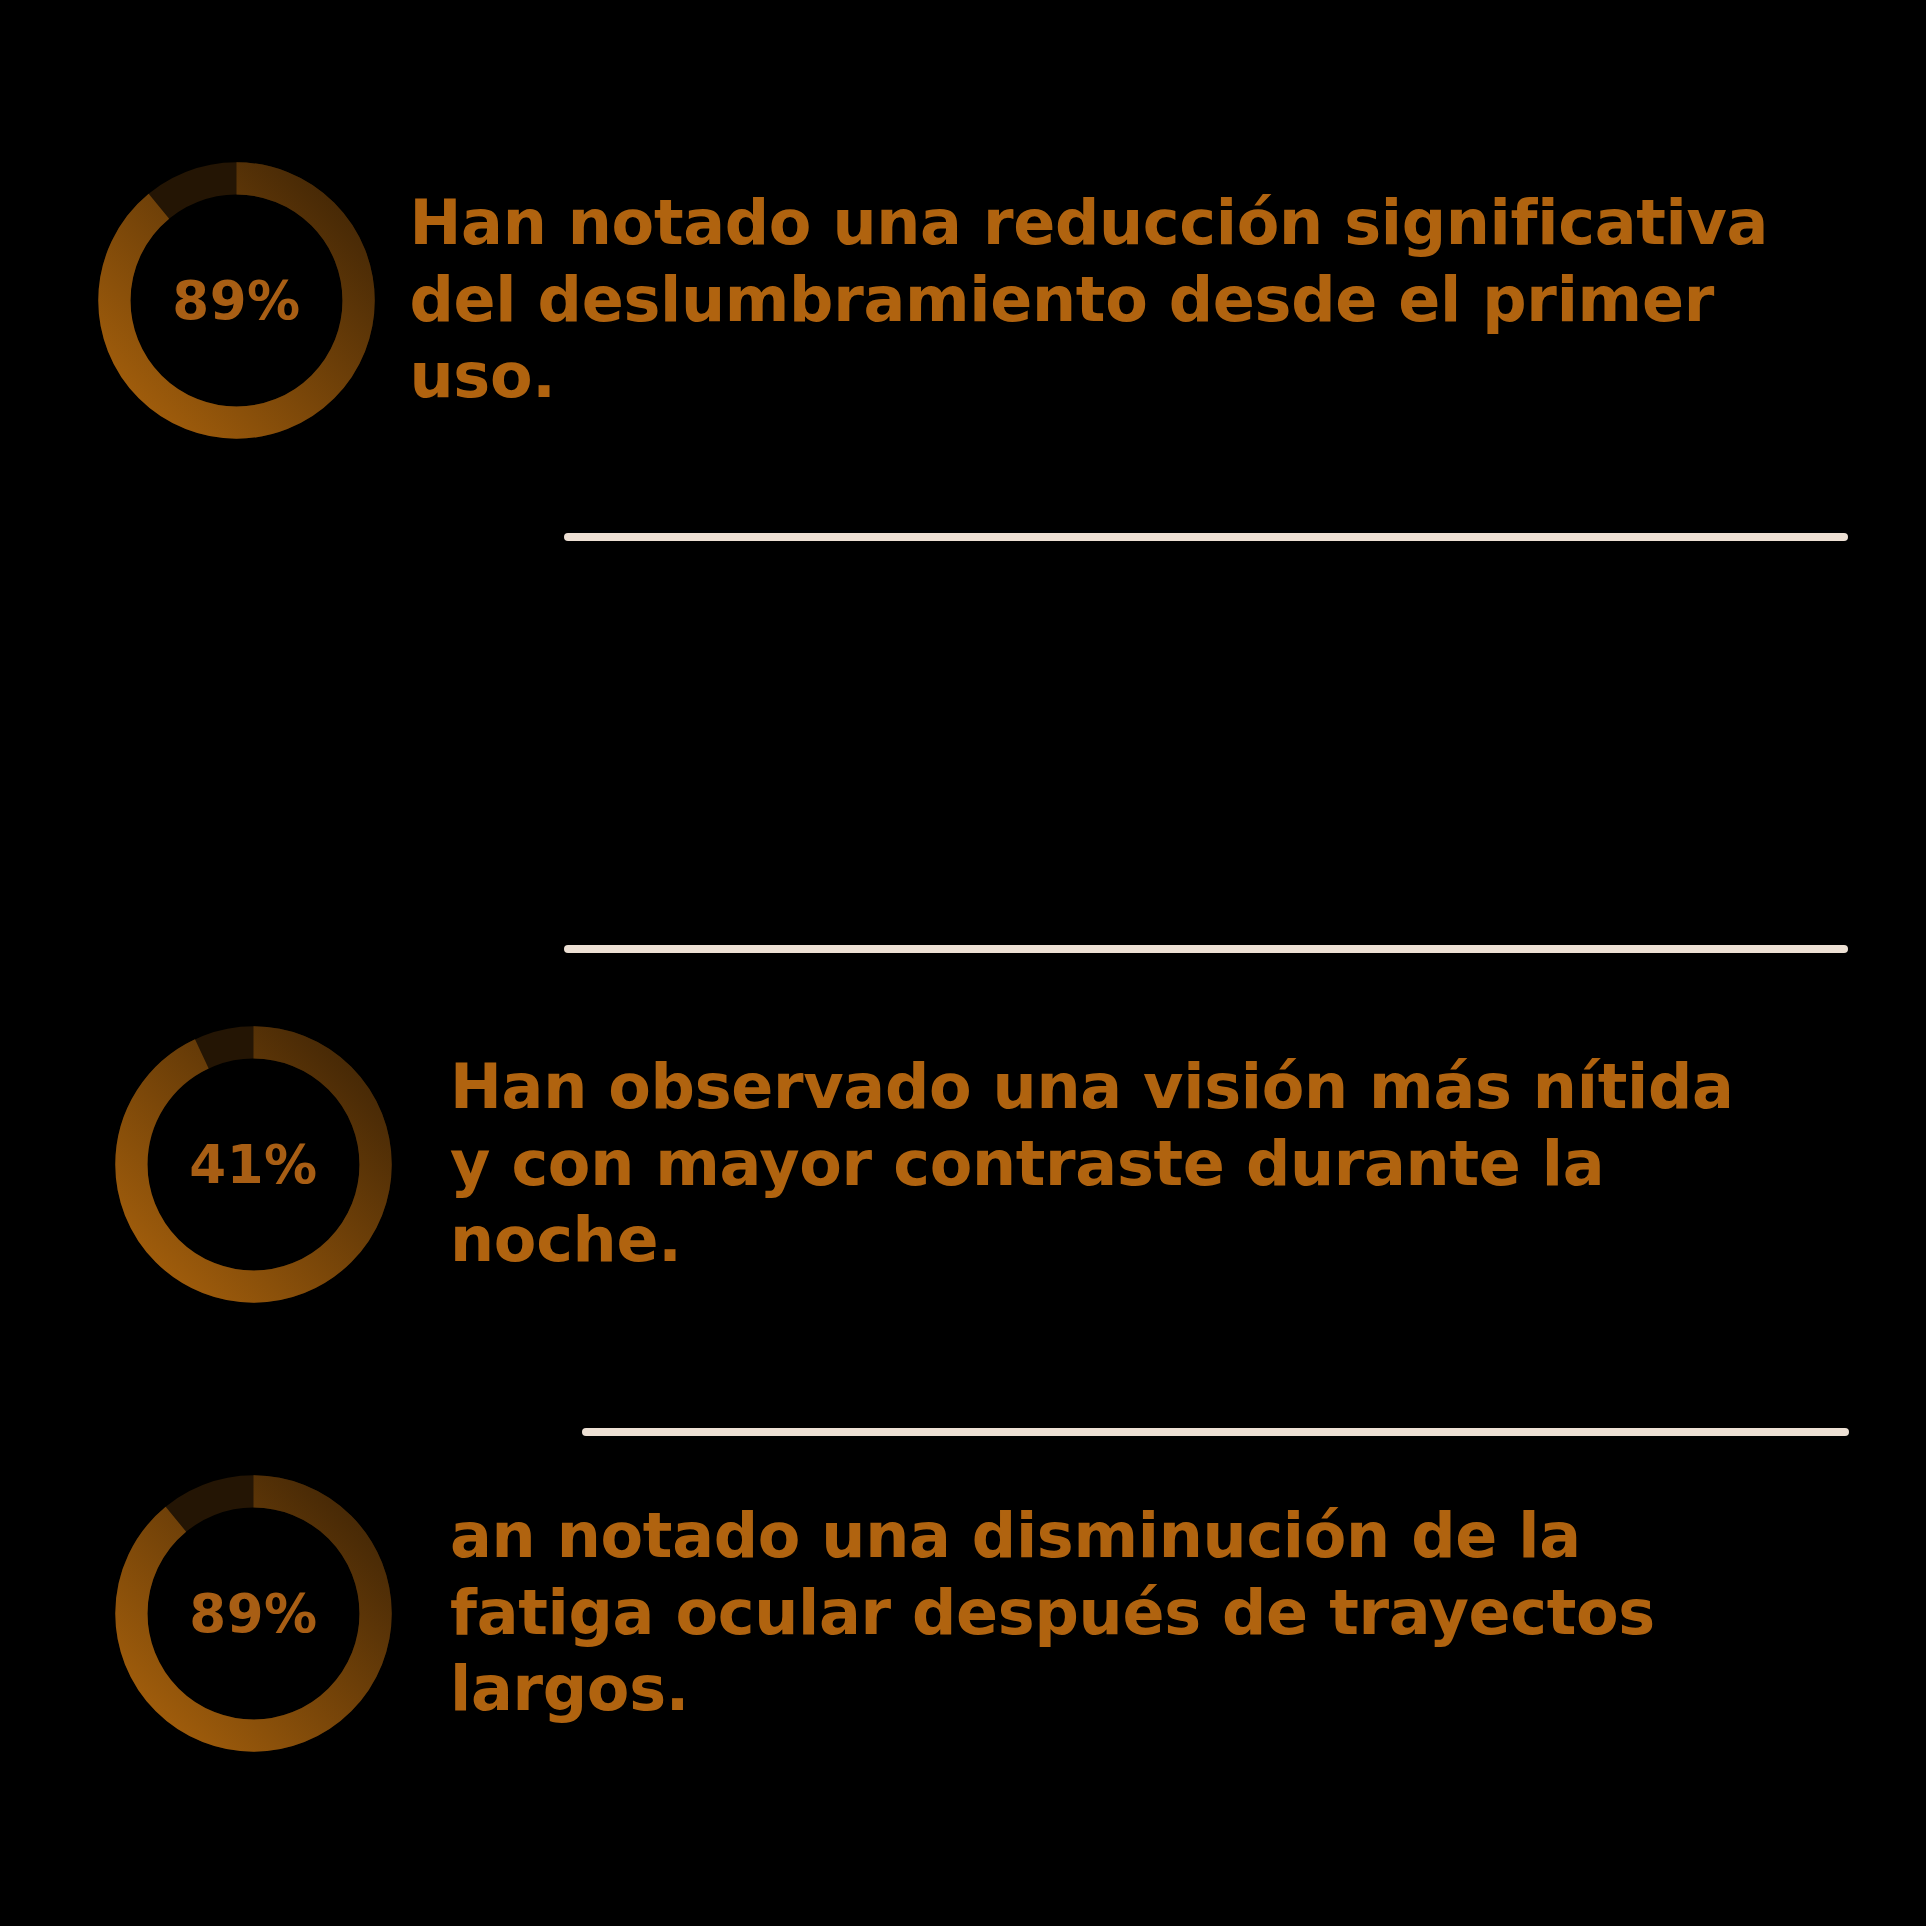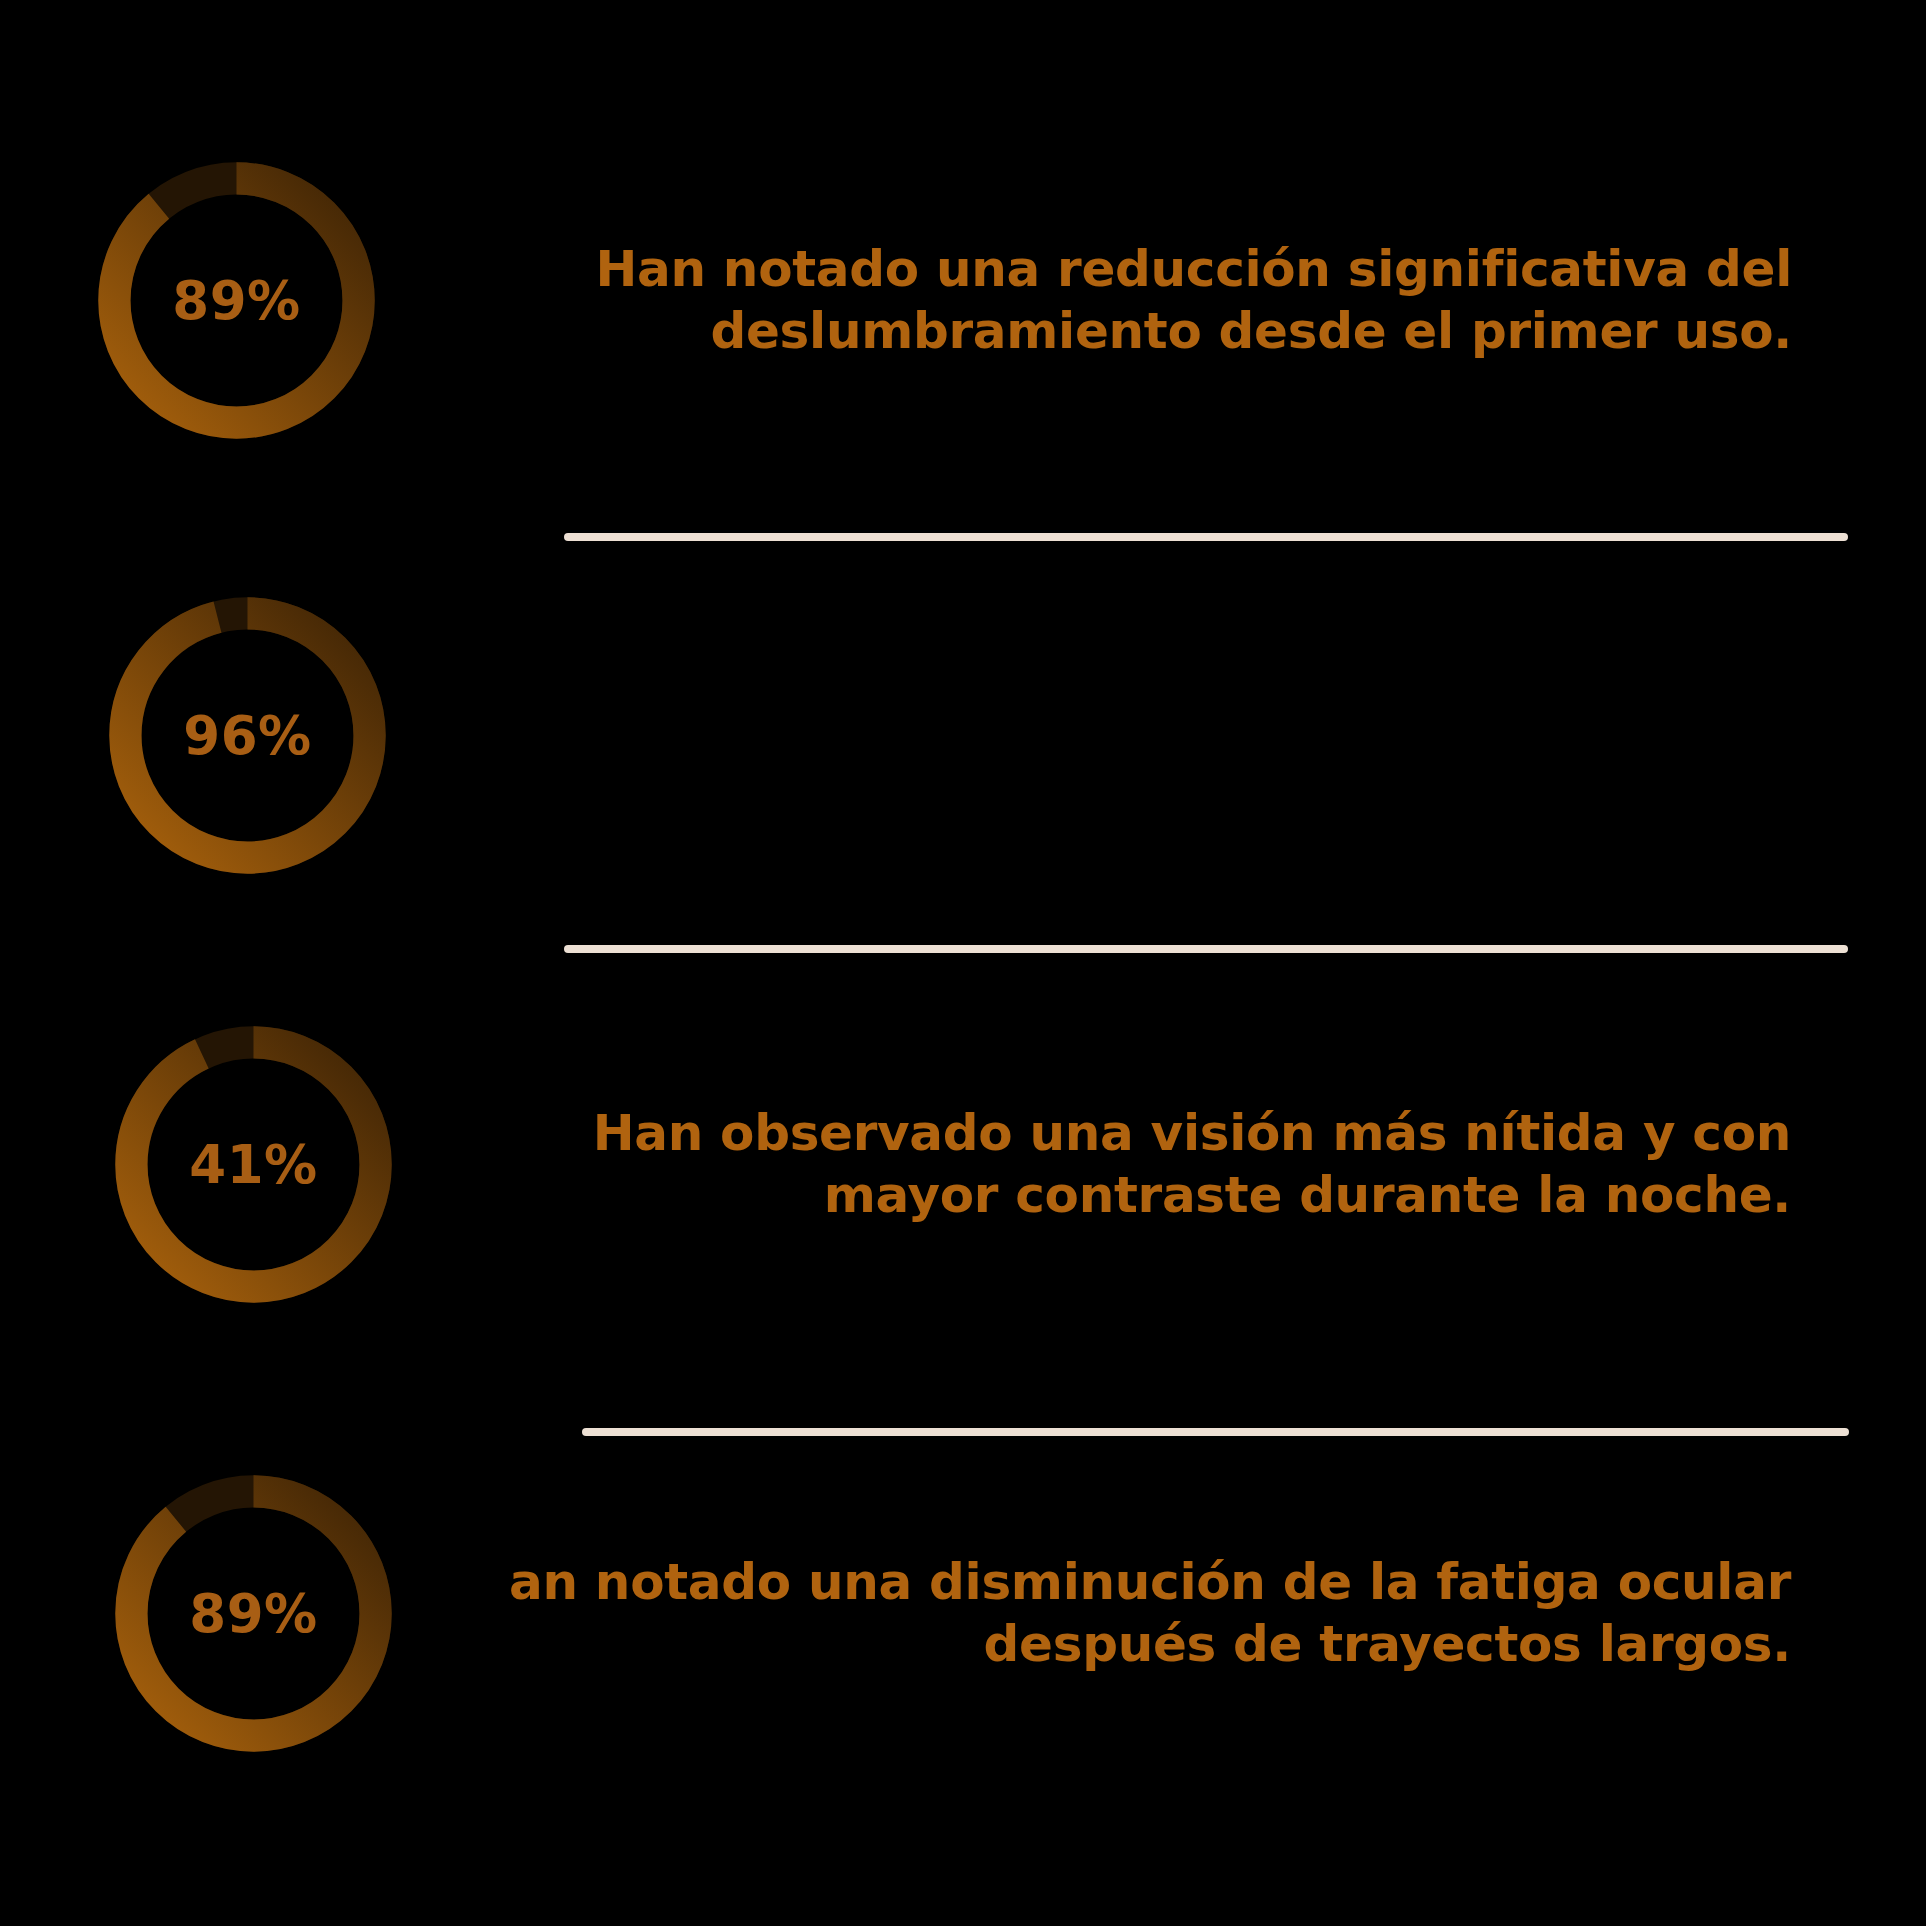--- a/index.html
+++ b/index.html
@@ -61,25 +61,24 @@
     letter-spacing: 0.6px;
   }
   .text-wrap {
     flex: 1;
     padding-left: 11.5px;
     padding-right: 69px;
   }
   .stat-text {
     font-family: "DejaVu Sans", sans-serif;
     font-weight: bold;
-    font-size: 50px;
+    font-size: 62px;
     line-height: 1.24;
     color: #b0630f;
     letter-spacing: -0.3px;
-    text-align: right;
   }
   .divider {
     position: absolute;
     height: 8px;
     background: #ede0d4;
     border-radius: 4px;
   }
   .d1 { left: 564px; width: 1284px; top: 533px; }
   .d2 { left: 564px; width: 1284px; top: 945px; }
   .d3 { left: 582px; width: 1267px; top: 1428px; }
@@ -113,35 +112,20 @@
       </div>
     </div>
     <div class="text-wrap">
       <div class="stat-text">Han notado una reducción significativa del deslumbramiento desde el primer uso.</div>
     </div>
   </div>
 
   <div class="divider d1"></div>
 
   <div class="stat-row row2">
-    <div class="donut-wrap">
-      <div class="donut">
-        <svg viewBox="0 0 540 540">
-          <defs>
-            <linearGradient id="g2" x1="0" y1="0" x2="1" y2="1">
-              <stop offset="0%" stop-color="#a9620c"></stop>
-              <stop offset="100%" stop-color="#3d2305"></stop>
-            </linearGradient>
-          </defs>
-          <circle cx="270" cy="270" r="212" fill="none" stroke="#241504" stroke-width="56"></circle>
-          <circle class="arc" id="arc2" cx="270" cy="270" r="212" fill="none" stroke="url(#g2)" stroke-width="56" stroke-linecap="butt" stroke-dasharray="1278.8 53.3"></circle>
-        </svg>
-        <div class="pct">96%</div>
-      </div>
-    </div>
   </div>
 
   <div class="divider d2"></div>
 
   <div class="stat-row row3">
     <div class="donut-wrap">
       <div class="donut">
         <svg viewBox="0 0 540 540">
           <defs>
             <linearGradient id="g3" x1="0" y1="0" x2="1" y2="1">

